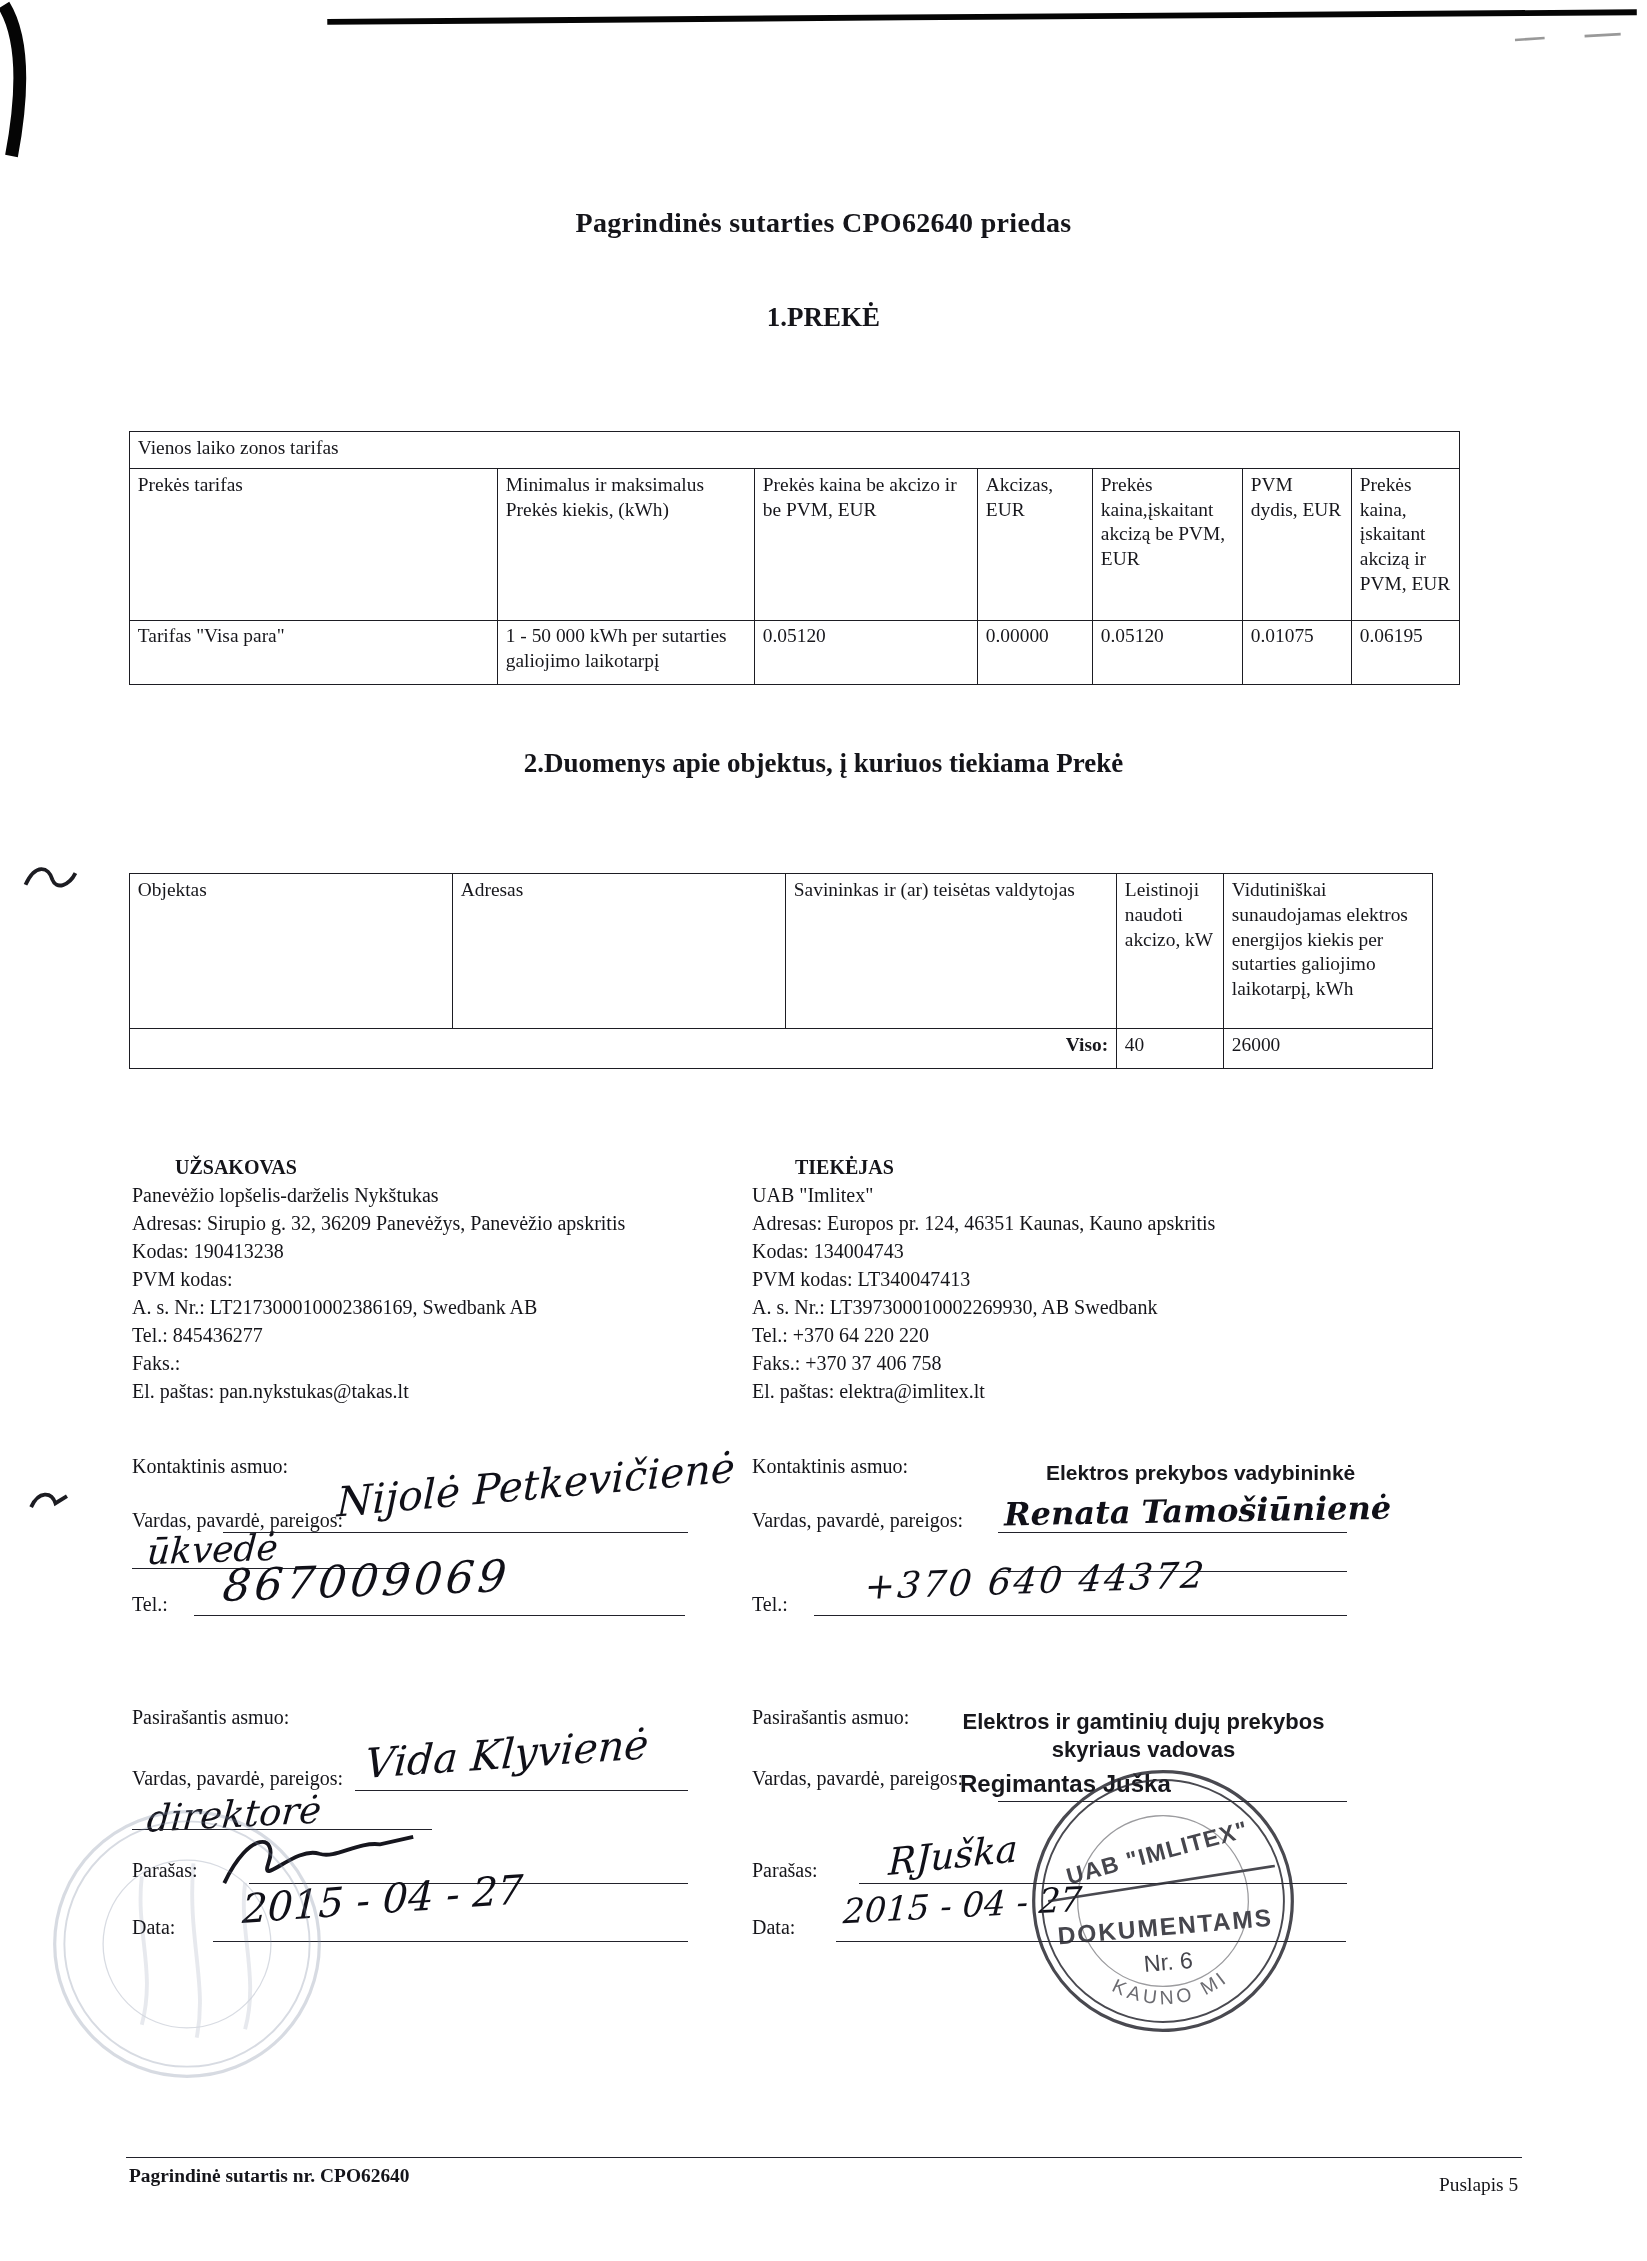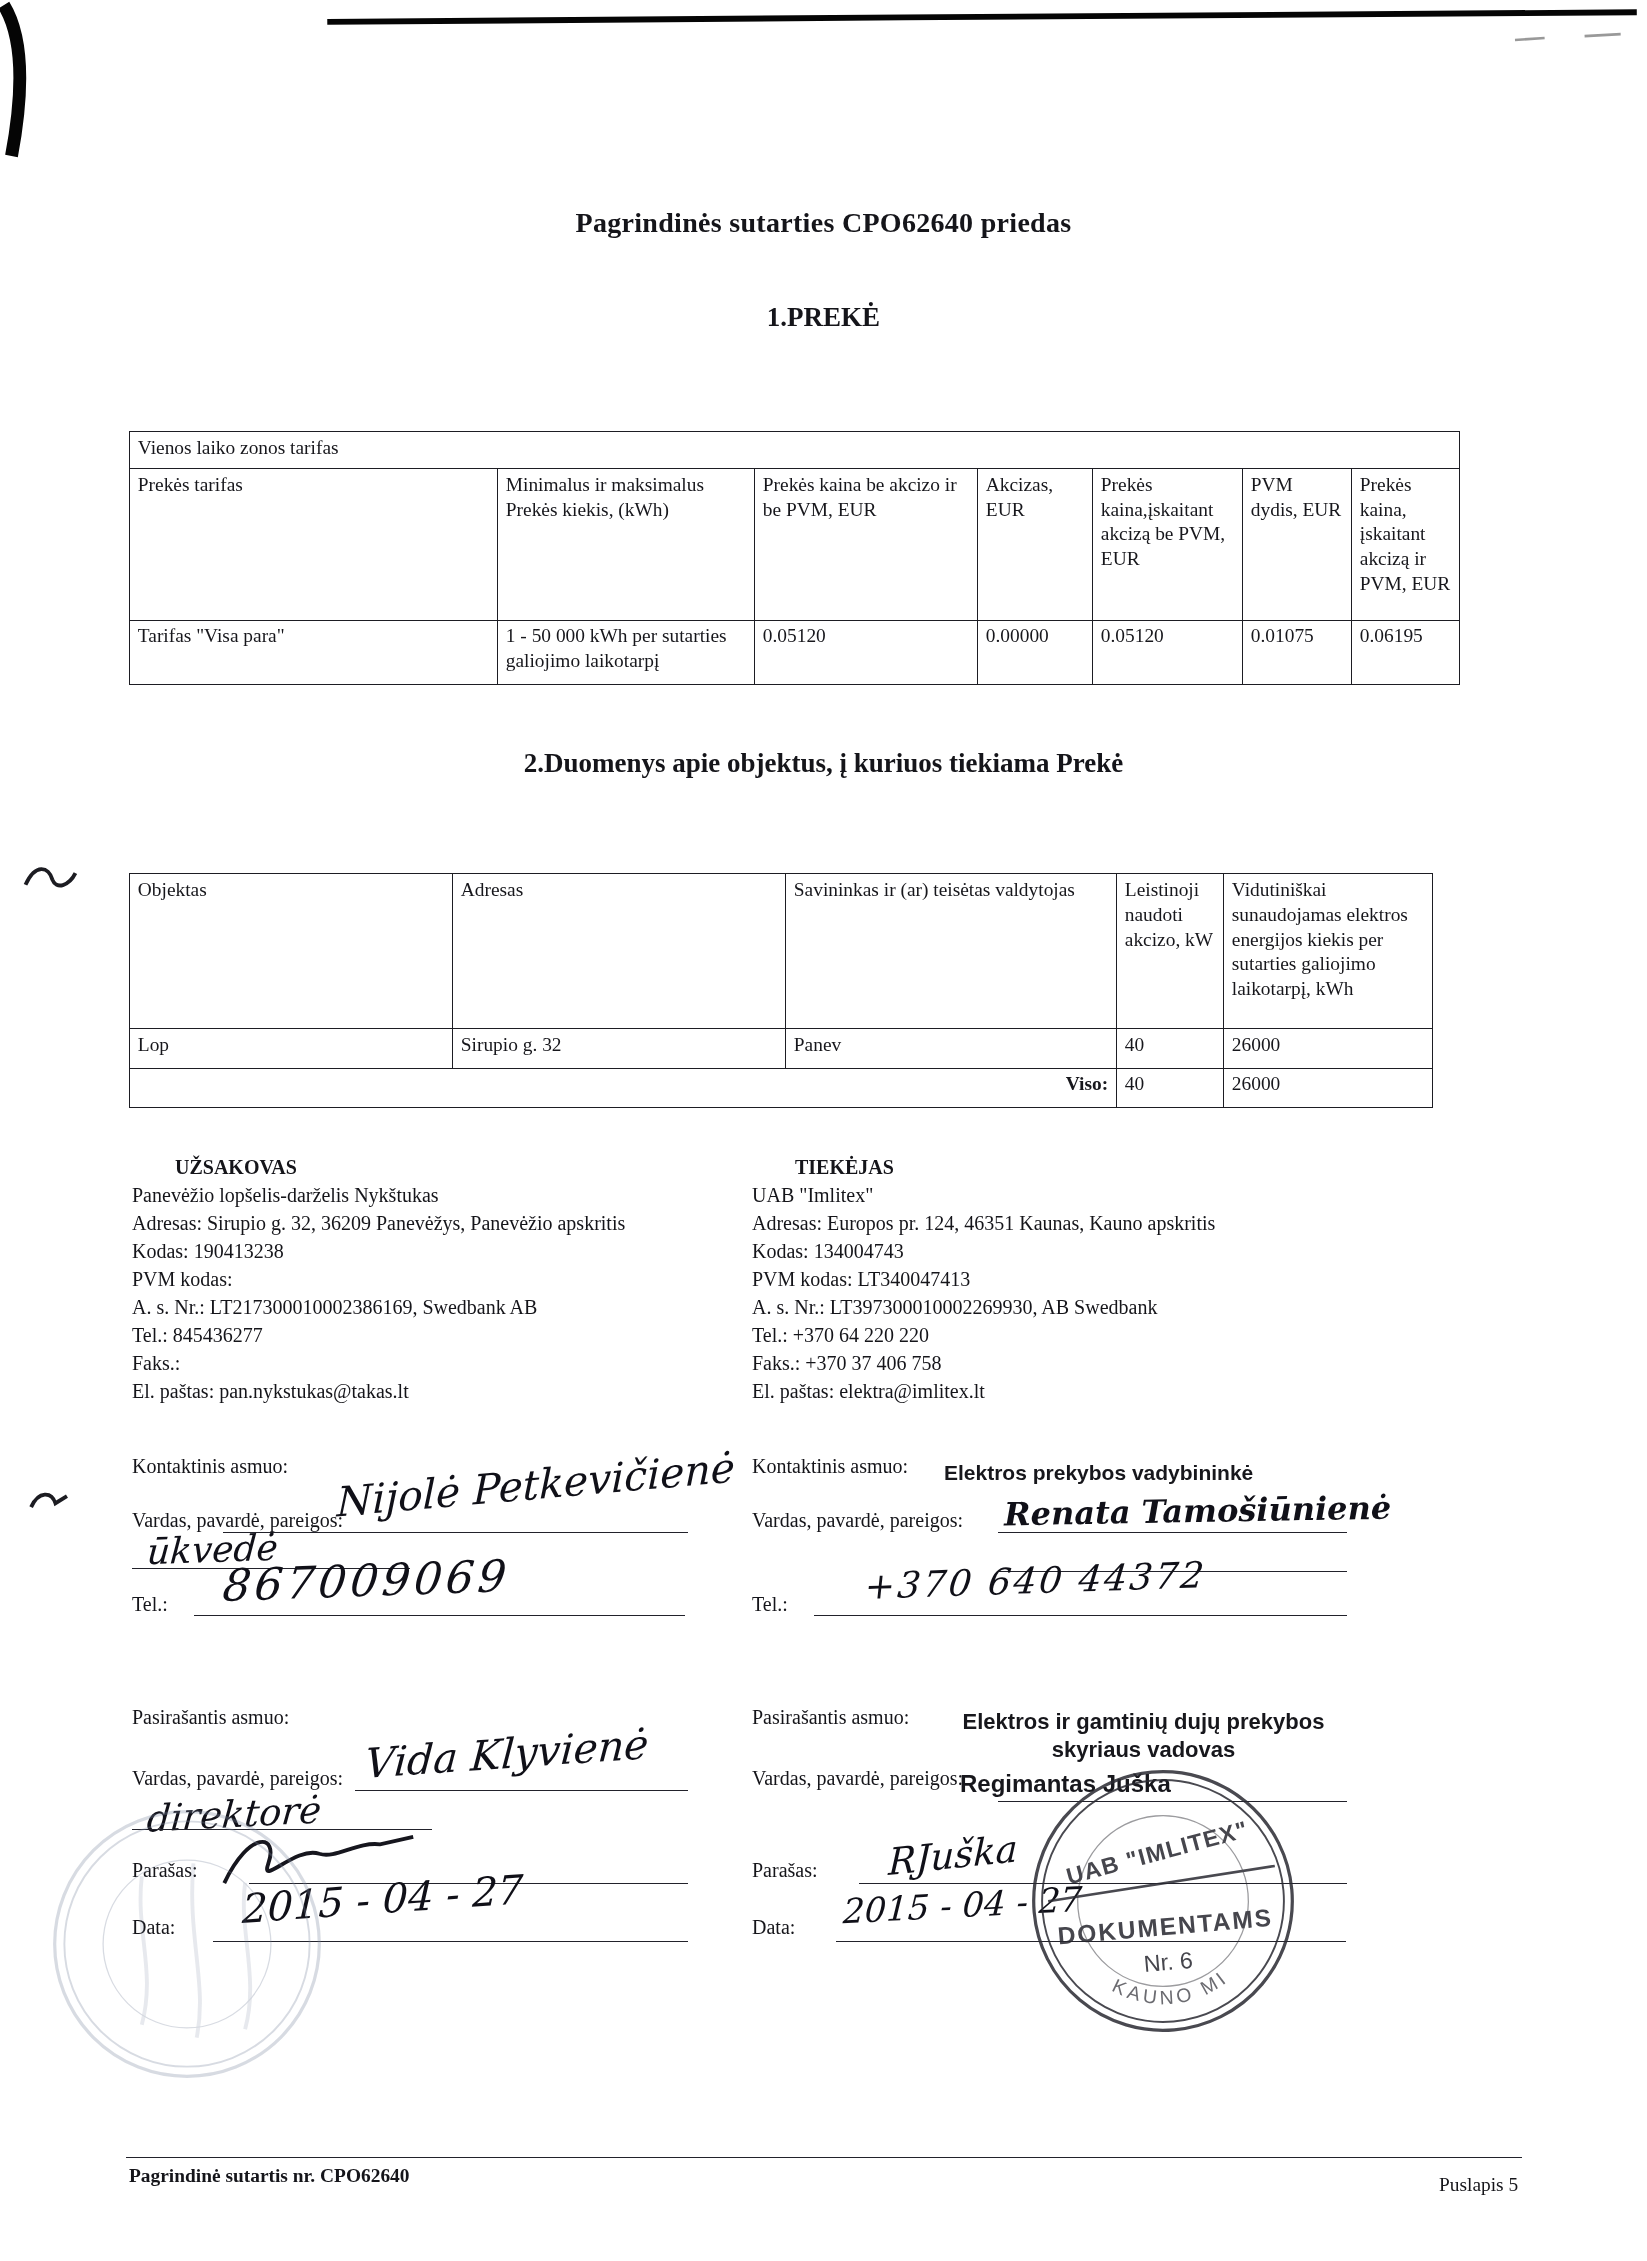--- a/index.html
+++ b/index.html
@@ -106,27 +106,20 @@
     </colgroup>
     <tbody>
         <tr class="t2-head">
       <td>Objektas</td>
       <td>Adresas</td>
       <td>Savininkas ir (ar) teisėtas valdytojas</td>
       <td>Leistinoji naudoti akcizo, kW</td>
       <td>Vidutiniškai sunaudojamas elektros energijos kiekis per sutarties galiojimo laikotarpį, kWh</td>
     </tr>
     <tr class="t2-data">
-      <td>Lop</td>
-      <td>Sirupio g. 32</td>
-      <td>Panev</td>
-      <td>40</td>
-      <td>26000</td>
-    </tr>
-    <tr class="t2-data">
       <td colspan="3" class="viso-cell">Viso:</td>
       <td>40</td>
       <td>26000</td>
     </tr>
   </tbody>
     </table>
 
   <div class="block" style="left:132px; top:1153px; width:620px;">
     <div class="head">UŽSAKOVAS</div>
     <div>Panevėžio lopšelis-darželis Nykštukas</div>
@@ -155,21 +148,21 @@
   <div class="label" style="left:132px; top:1509px;">Vardas, pavardė, pareigos:</div>
   <div class="hand" style="left:336px; top:1461px; font-size:41px; transform:rotate(-5deg) skewX(-6deg);">Nijolė Petkevičienė</div>
   <div class="hline" style="left:223px; top:1532px; width:465px;"></div>
   <div class="hand" style="left:147px; top:1529px; font-size:36px; transform:rotate(-2deg) skewX(-6deg);">ūkvedė</div>
   <div class="hline" style="left:132px; top:1568px; width:278px;"></div>
   <div class="label" style="left:132px; top:1593px;">Tel.:</div>
   <div class="hand" style="left:223px; top:1555px; font-size:44px; transform:rotate(-2deg) skewX(-8deg); letter-spacing:3.9px;">867009069</div>
   <div class="hline" style="left:194px; top:1615px; width:491px;"></div>
 
   <div class="label" style="left:752px; top:1455px;">Kontaktinis asmuo:</div>
-  <div class="psans" style="left:944px; top:1461px; font-size:21px;">Elektros prekybos vadybininkė</div>
+  <div class="psans" style="left:1046px; top:1461px; font-size:21px;">Elektros prekybos vadybininkė</div>
   <div class="label" style="left:752px; top:1509px;">Vardas, pavardė, pareigos:</div>
   <div class="hand" style="left:1004px; top:1492px; font-size:32px; font-weight:bold; transform:rotate(-1deg);">Renata Tamošiūnienė</div>
   <div class="hline" style="left:998px; top:1532px; width:349px;"></div>
   <div class="hline" style="left:998px; top:1571px; width:349px;"></div>
   <div class="label" style="left:752px; top:1593px;">Tel.:</div>
   <div class="hand" style="left:865px; top:1560px; font-size:36px; transform:rotate(-2deg) skewX(-8deg); letter-spacing:2.6px;">+370 640 44372</div>
   <div class="hline" style="left:814px; top:1615px; width:533px;"></div>
 
   <div class="label" style="left:132px; top:1706px;">Pasirašantis asmuo:</div>
   <div class="label" style="left:132px; top:1767px;">Vardas, pavardė, pareigos:</div>

